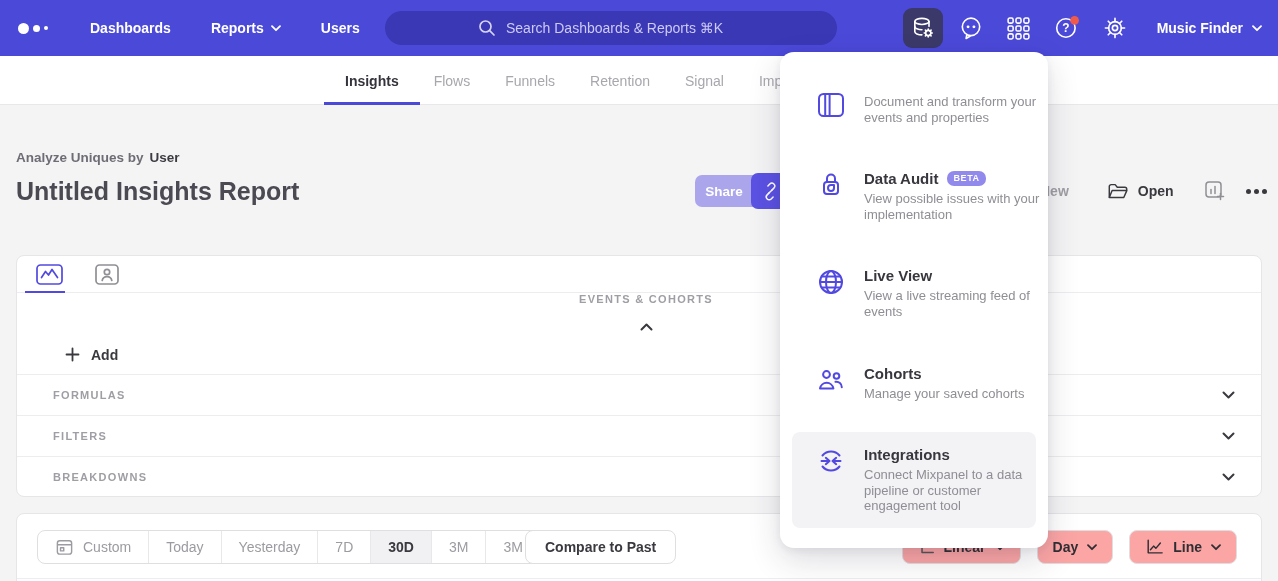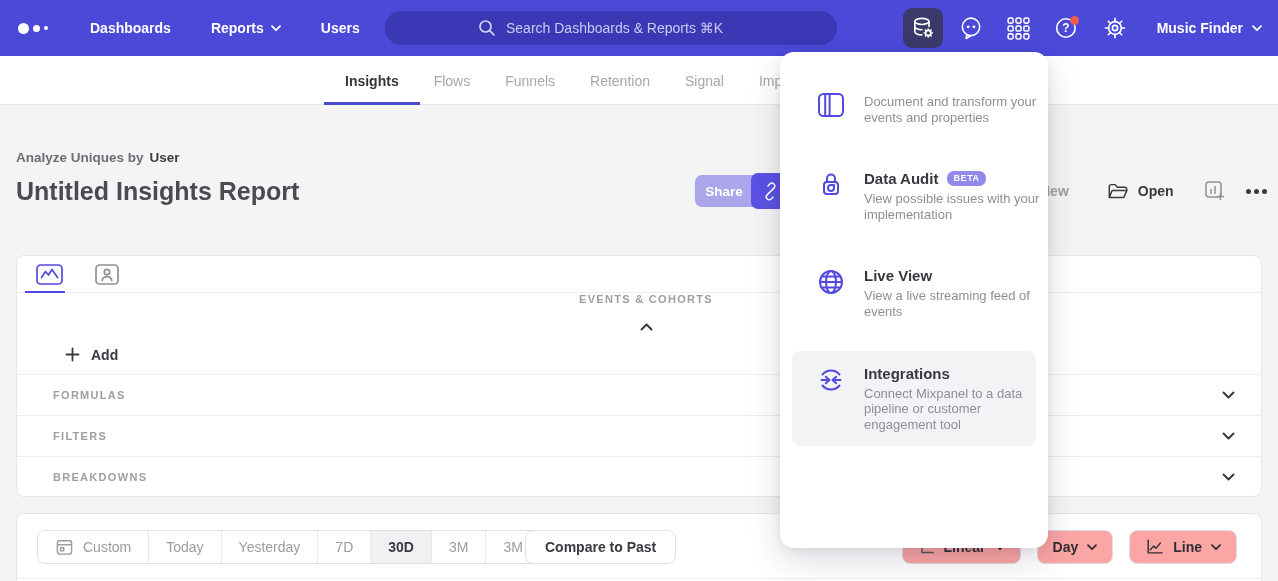--- a/index.html
+++ b/index.html
@@ -414,20 +414,36 @@
       </svg>
     </span>
     <div>
       <div class="mi-title">
           <span>Live View</span>
         </div>
       <div class="mi-desc">View a live streaming feed of events</div>
     </div>
   </div>
 
+  <div class="menu-item">
+    <span class="mi-icon">
+      <svg width="30" height="30" viewBox="0 0 30 30" fill="none" stroke="#5149e0" stroke-width="2" stroke-linecap="round" stroke-linejoin="round">
+        <circle cx="10.5" cy="9.5" r="3.4"></circle>
+        <path d="M4 23.5 a6.8 6.8 0 0 1 13.4 0 z" fill="none"></path>
+        <circle cx="20.5" cy="11" r="2.8"></circle>
+        <path d="M19.5 16.8 a5.4 5.4 0 0 1 6.3 5.4"></path>
+      </svg>
+    </span>
+    <div>
+      <div class="mi-title">
+          <span>Cohorts</span>
+        </div>
+      <div class="mi-desc">Manage your saved cohorts</div>
+    </div>
+  </div>
 
   <div class="menu-item highlighted">
     <span class="mi-icon">
       <svg width="30" height="30" viewBox="0 0 30 30" fill="none" stroke="#5149e0" stroke-width="2" stroke-linecap="round" stroke-linejoin="round">
         <path d="M6.5 9.5 A11 11 0 0 1 23.5 9.5"></path>
         <path d="M23.5 20.5 A11 11 0 0 1 6.5 20.5"></path>
         <path d="M13.5 15 H5.5 M9.8,11.8 13.5,15 9.8,18.2" fill="none"></path>
         <path d="M16.5 15 H24.5 M20.2,11.8 16.5,15 20.2,18.2" fill="none"></path>
       </svg>
     </span>

